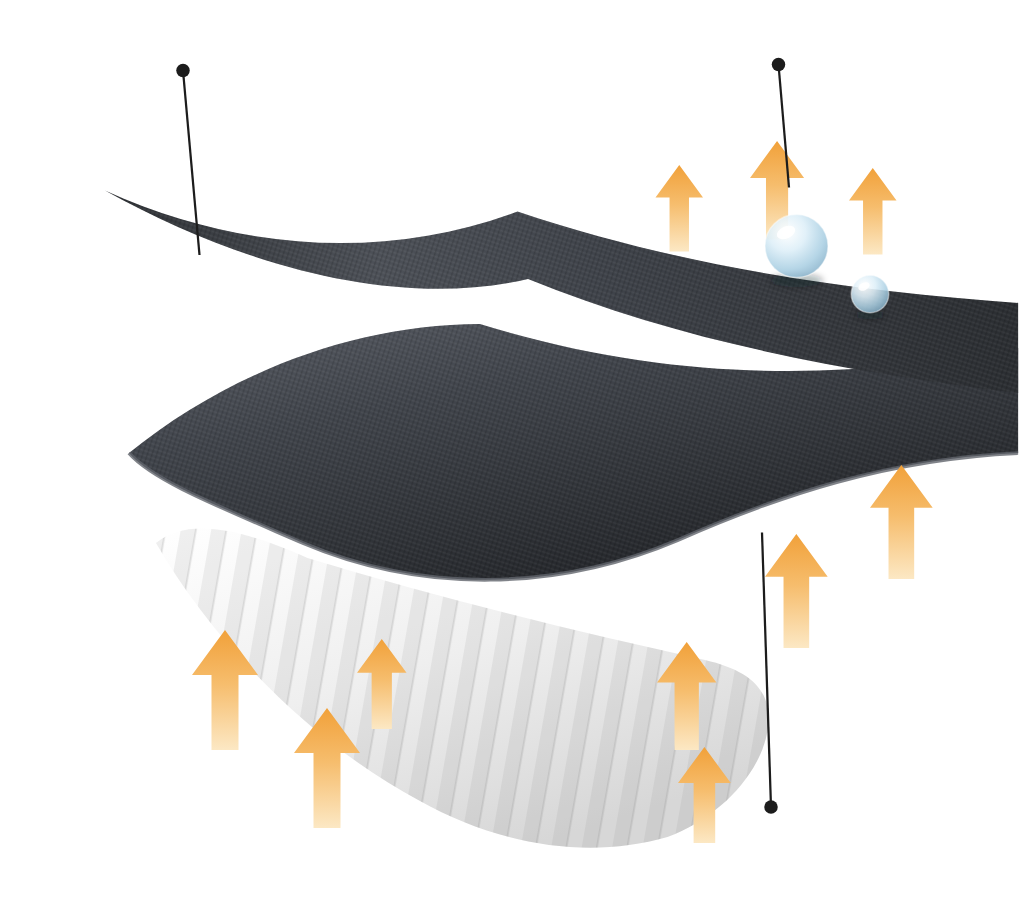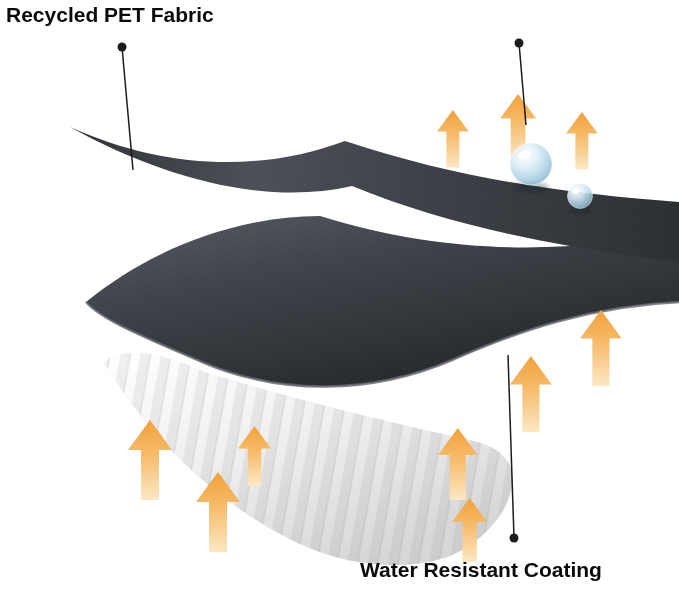--- a/index.html
+++ b/index.html
@@ -139,16 +139,14 @@
     <g>
       <line x1="122" y1="47" x2="133" y2="170" stroke-width="1.5" stroke="#1c1c1c"></line>
       <circle cx="122" cy="47" r="4.5" fill="#1c1c1c"></circle>
       <line x1="519" y1="43" x2="526" y2="125" stroke-width="1.5" stroke="#1c1c1c"></line>
       <circle cx="519" cy="43" r="4.5" fill="#1c1c1c"></circle>
       <line x1="514" y1="538" x2="508" y2="355" stroke-width="1.5" stroke="#1c1c1c"></line>
       <circle cx="514" cy="538" r="4.5" fill="#1c1c1c"></circle>
     </g>
   </svg>
 
-  <div class="label label-pet">Recycled PET Fabric</div>
-  <div class="label label-coating">Water Resistant Coating</div>
 
 </div>
 
 </body></html>

